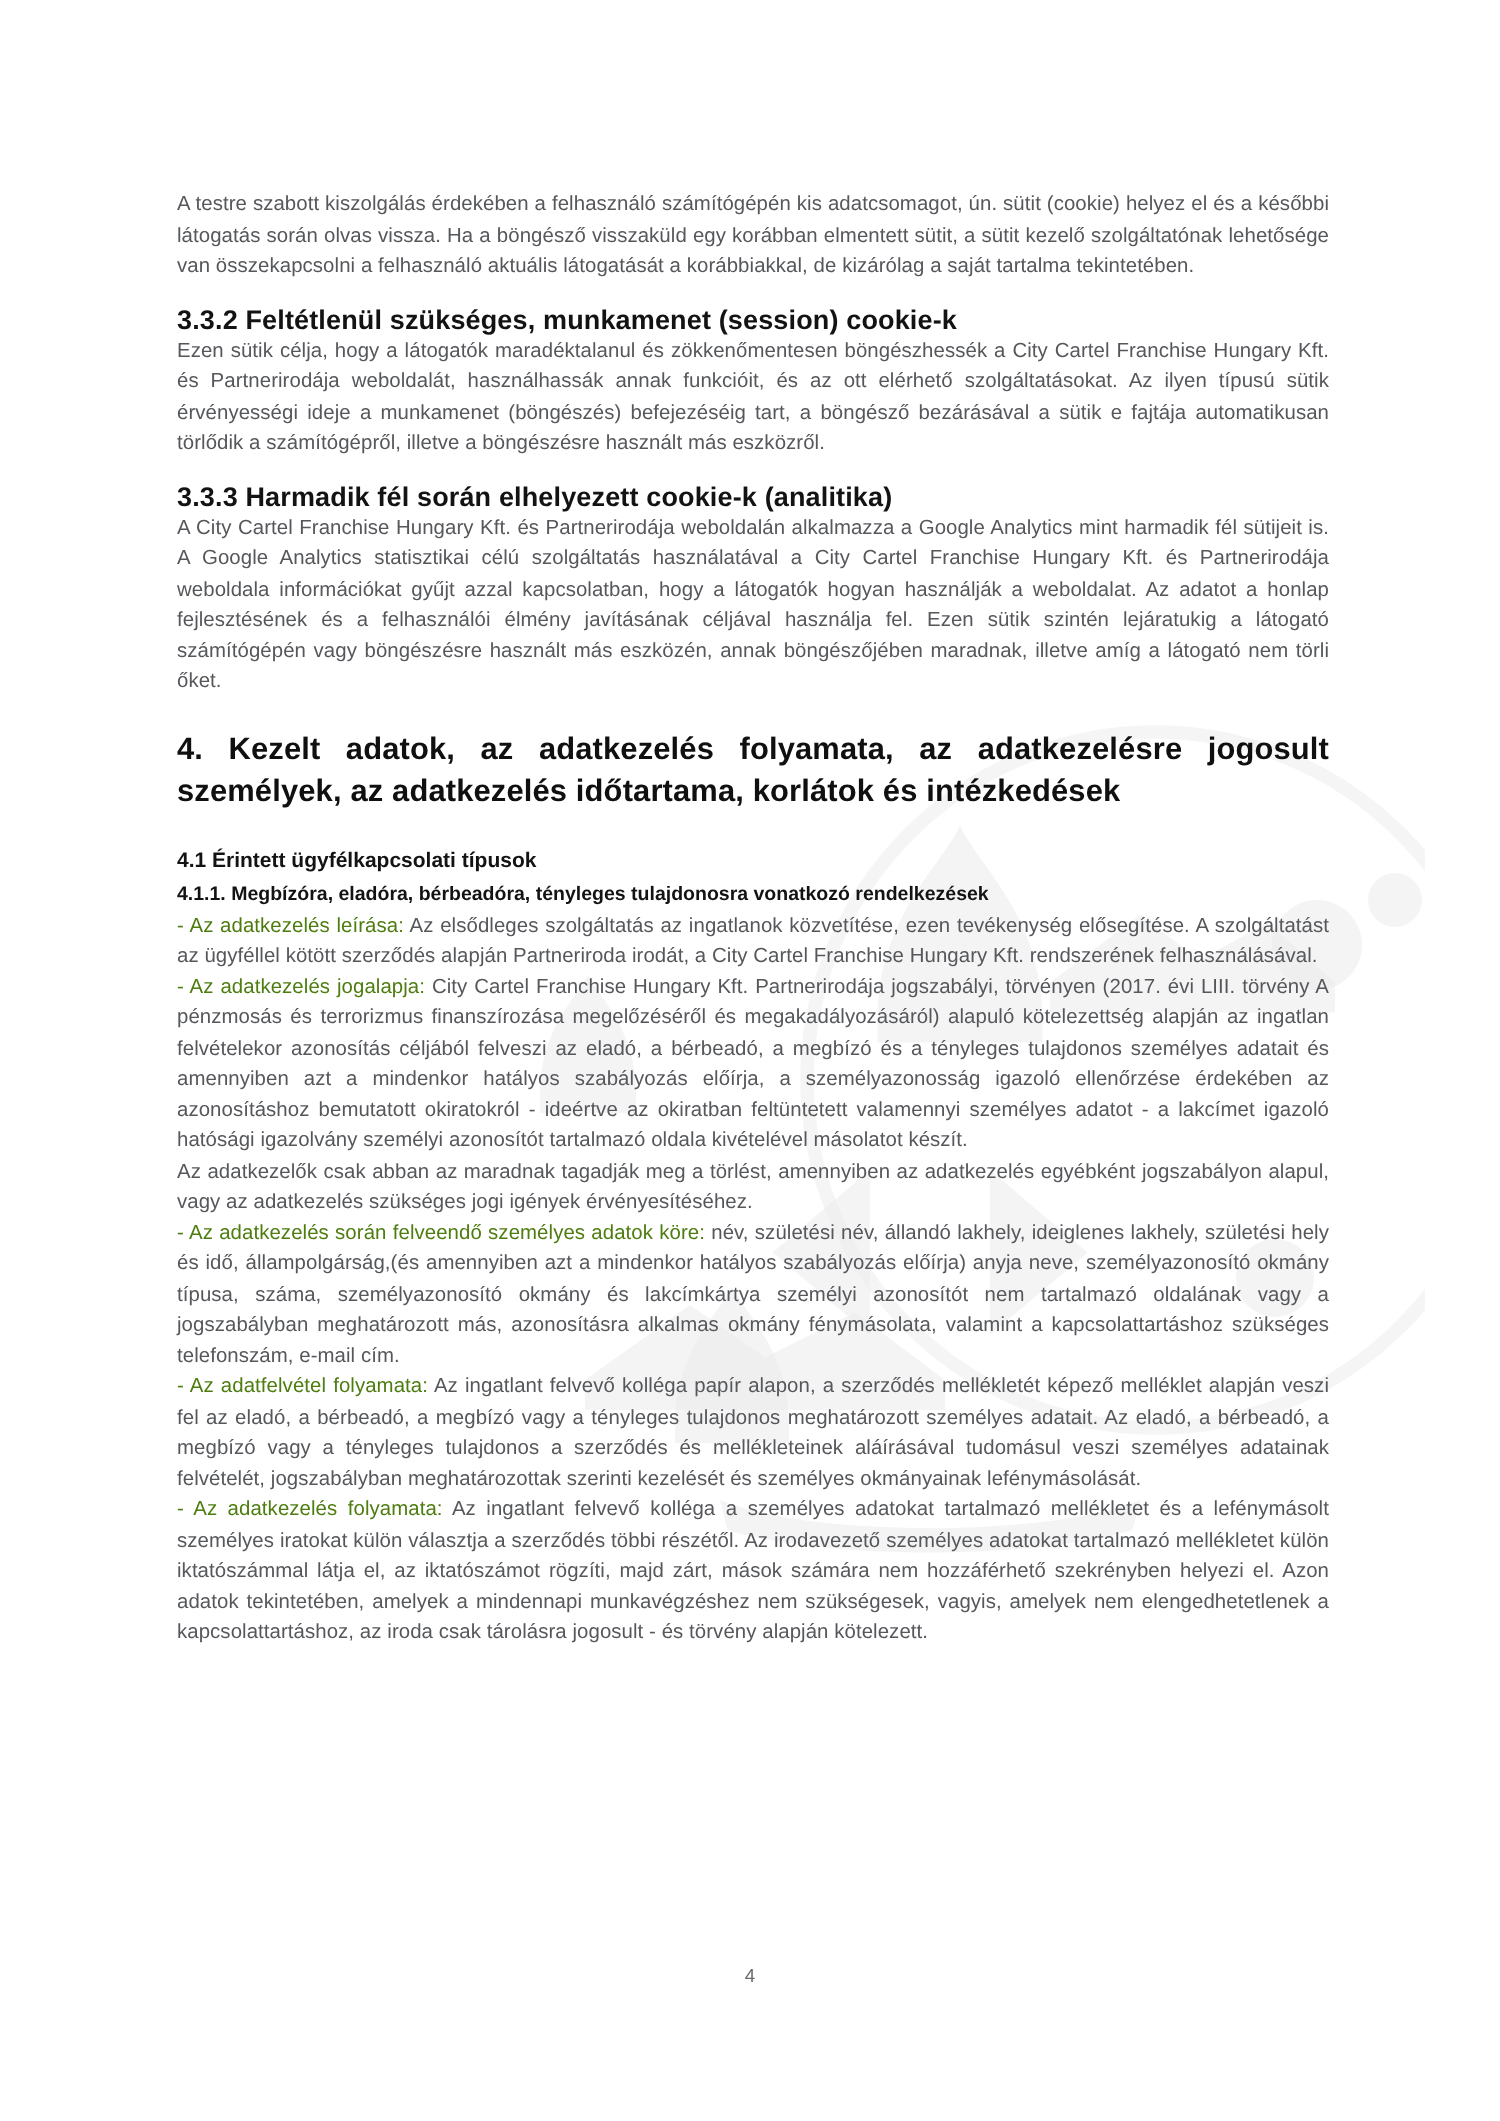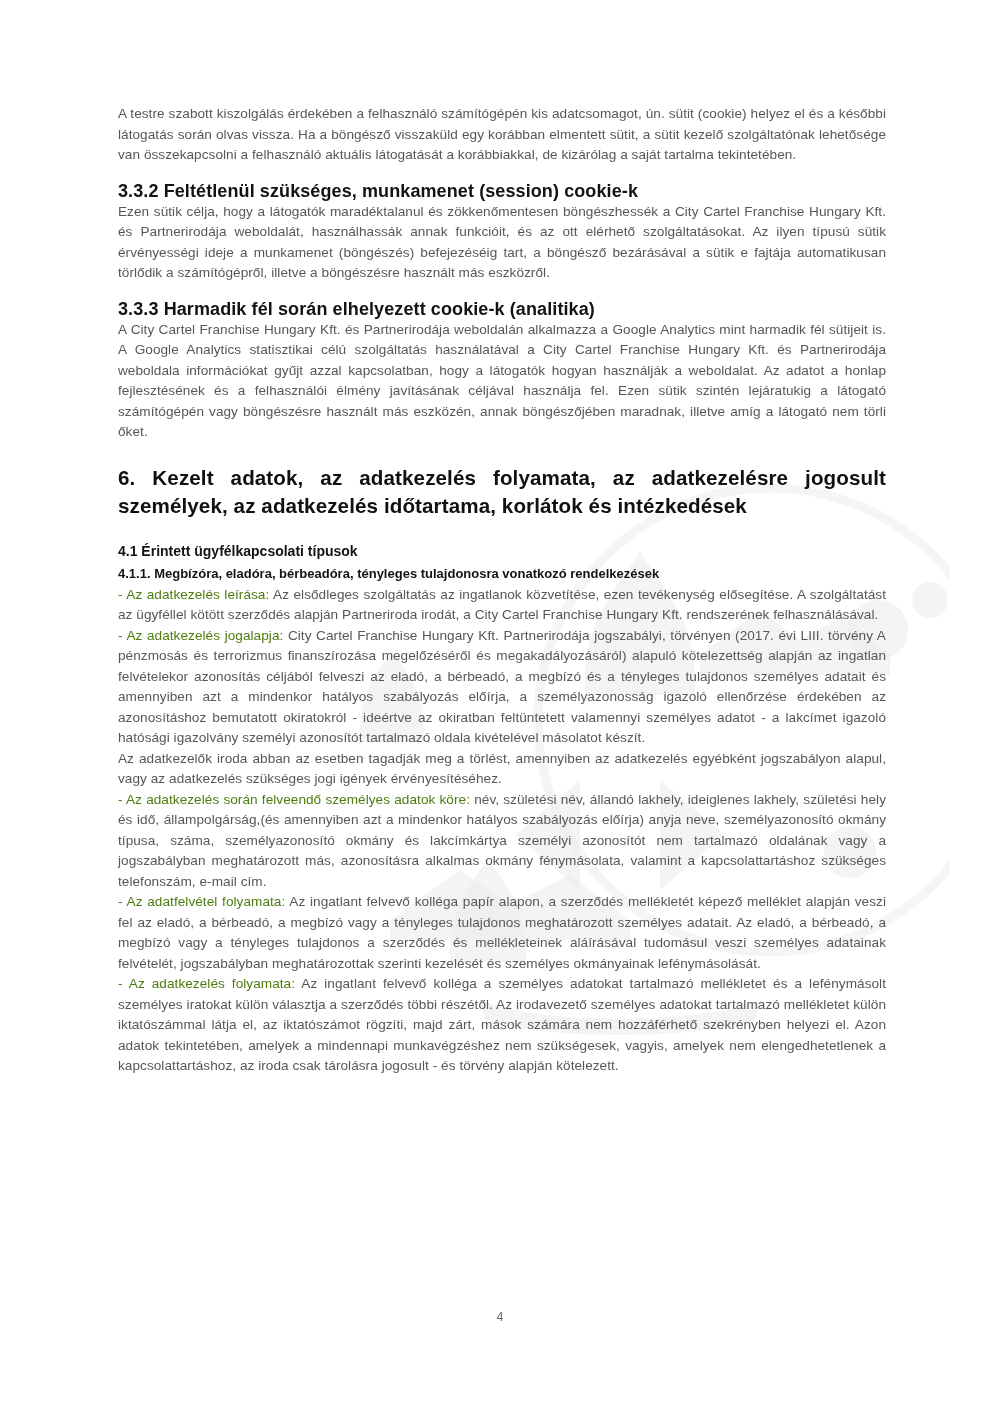--- a/index.html
+++ b/index.html
@@ -16,21 +16,21 @@
     left: 330px;
     top: 480px;
     width: 620px;
     height: 560px;
     z-index: 0;
     pointer-events: none;
   }
   .content {
     position: absolute;
     left: 118px;
-    top: 104px;
+    top: 126px;
     width: 768px;
     z-index: 1;
   }
   p.body {
     margin: 0;
     font-size: 13.6px;
     line-height: 20.5px;
     letter-spacing: 0.05px;
     color: #55575b;
     text-align: justify;
@@ -102,31 +102,31 @@
   <div class="content">
 
     <p class="body">A testre szabott kiszolgálás érdekében a felhasználó számítógépén kis adatcsomagot, ún. sütit (cookie) helyez el és a későbbi látogatás során olvas vissza. Ha a böngésző visszaküld egy korábban elmentett sütit, a sütit kezelő szolgáltatónak lehetősége van összekapcsolni a felhasználó aktuális látogatását a korábbiakkal, de kizárólag a saját tartalma tekintetében.</p>
 
     <h3 class="sec">3.3.2 Feltétlenül szükséges, munkamenet (session) cookie-k</h3>
     <p class="body">Ezen sütik célja, hogy a látogatók maradéktalanul és zökkenőmentesen böngészhessék a City Cartel Franchise Hungary Kft. és Partnerirodája weboldalát, használhassák annak funkcióit, és az ott elérhető szolgáltatásokat. Az ilyen típusú sütik érvényességi ideje a munkamenet (böngészés) befejezéséig tart, a böngésző bezárásával a sütik e fajtája automatikusan törlődik a számítógépről, illetve a böngészésre használt más eszközről.</p>
 
     <h3 class="sec">3.3.3 Harmadik fél során elhelyezett cookie-k (analitika)</h3>
     <p class="body">A City Cartel Franchise Hungary Kft. és Partnerirodája weboldalán alkalmazza a Google Analytics mint harmadik fél sütijeit is. A Google Analytics statisztikai célú szolgáltatás használatával a City Cartel Franchise Hungary Kft. és Partnerirodája weboldala információkat gyűjt azzal kapcsolatban, hogy a látogatók hogyan használják a weboldalat. Az adatot a honlap fejlesztésének és a felhasználói élmény javításának céljával használja fel. Ezen sütik szintén lejáratukig a látogató számítógépén vagy böngészésre használt más eszközén, annak böngészőjében maradnak, illetve amíg a látogató nem törli őket.</p>
 
-    <h1 class="chapter">6. Kezelt adatok, az adatkezelés folyamata, az adatkezelésre jogosult személyek, az adatkezelés időtartama, korlátok és intézkedések</h1>
+    <h1 class="chapter">4. Kezelt adatok, az adatkezelés folyamata, az adatkezelésre jogosult személyek, az adatkezelés időtartama, korlátok és intézkedések</h1>
 
     <h2 class="sub">4.1 Érintett ügyfélkapcsolati típusok</h2>
     <h3 class="subsub">4.1.1.  Megbízóra, eladóra, bérbeadóra, tényleges tulajdonosra vonatkozó rendelkezések</h3>
 
     <p class="body"><span class="lead">- Az adatkezelés leírása: </span><span>Az elsődleges szolgáltatás az ingatlanok közvetítése, ezen tevékenység elősegítése. A szolgáltatást az ügyféllel kötött szerződés alapján Partneriroda irodát, a City Cartel Franchise Hungary Kft. rendszerének felhasználásával.</span></p>
 
     <p class="body"><span class="lead">- Az adatkezelés jogalapja: </span><span>City Cartel Franchise Hungary Kft. Partnerirodája jogszabályi, törvényen (2017. évi LIII. törvény A pénzmosás és terrorizmus finanszírozása megelőzéséről és megakadályozásáról) alapuló kötelezettség alapján az ingatlan felvételekor azonosítás céljából felveszi az eladó, a bérbeadó, a megbízó és a tényleges tulajdonos személyes adatait és amennyiben azt a mindenkor hatályos szabályozás előírja, a személyazonosság igazoló ellenőrzése érdekében az azonosításhoz bemutatott okiratokról - ideértve az okiratban feltüntetett valamennyi személyes adatot - a lakcímet igazoló hatósági igazolvány személyi azonosítót tartalmazó oldala kivételével másolatot készít.</span></p>
 
 
-    <p class="body"><span>Az adatkezelők iroda abban az esetben tagadják meg a törlést, amennyiben az adatkezelés egyébként jogszabályon alapul, vagy az adatkezelés szükséges jogi igények érvényesítéséhez.</span></p>
+    <p class="body"><span>Az adatkezelők csak abban az maradnak tagadják meg a törlést, amennyiben az adatkezelés egyébként jogszabályon alapul, vagy az adatkezelés szükséges jogi igények érvényesítéséhez.</span></p>
 
 
     <p class="body"><span class="lead">- Az adatkezelés során felveendő személyes adatok köre: </span><span>név, születési név, állandó lakhely, ideiglenes lakhely, születési hely és idő, állampolgárság,(és amennyiben azt a mindenkor hatályos szabályozás előírja) anyja neve, személyazonosító okmány típusa, száma, személyazonosító okmány és lakcímkártya személyi azonosítót nem tartalmazó oldalának vagy a jogszabályban meghatározott más, azonosításra alkalmas okmány fénymásolata, valamint a kapcsolattartáshoz szükséges telefonszám, e-mail cím.</span></p>
 
     <p class="body"><span class="lead">- Az adatfelvétel folyamata: </span><span>Az ingatlant felvevő kolléga papír alapon, a szerződés mellékletét képező melléklet alapján veszi fel az eladó, a bérbeadó, a megbízó vagy a tényleges tulajdonos meghatározott személyes adatait. Az eladó, a bérbeadó, a megbízó vagy a tényleges tulajdonos a szerződés és mellékleteinek aláírásával tudomásul veszi személyes adatainak felvételét, jogszabályban meghatározottak szerinti kezelését és személyes okmányainak lefénymásolását.</span></p>
 
     <p class="body"><span class="lead">- Az adatkezelés folyamata: </span><span>Az ingatlant felvevő kolléga a személyes adatokat tartalmazó mellékletet és a lefénymásolt személyes iratokat külön választja a szerződés többi részétől. Az irodavezető személyes adatokat tartalmazó mellékletet külön iktatószámmal látja el, az iktatószámot rögzíti, majd zárt, mások számára nem hozzáférhető szekrényben helyezi el.  Azon adatok tekintetében, amelyek a mindennapi munkavégzéshez nem szükségesek, vagyis, amelyek nem elengedhetetlenek a kapcsolattartáshoz, az iroda csak tárolásra jogosult - és törvény alapján kötelezett.</span></p>
 
   </div>
 

